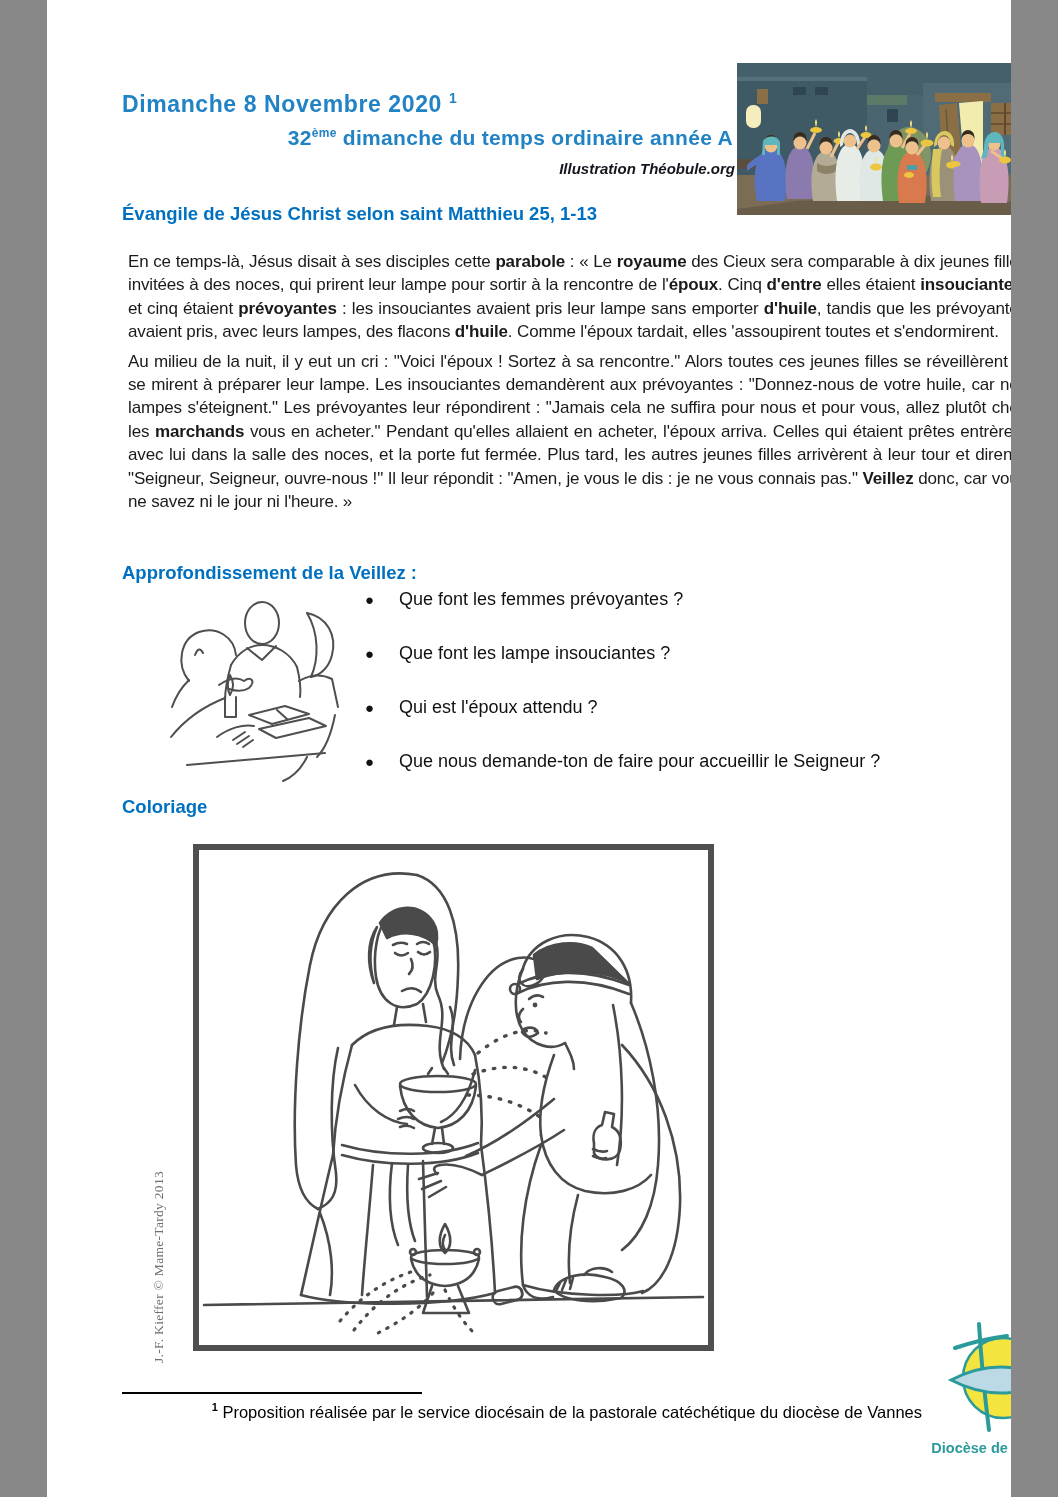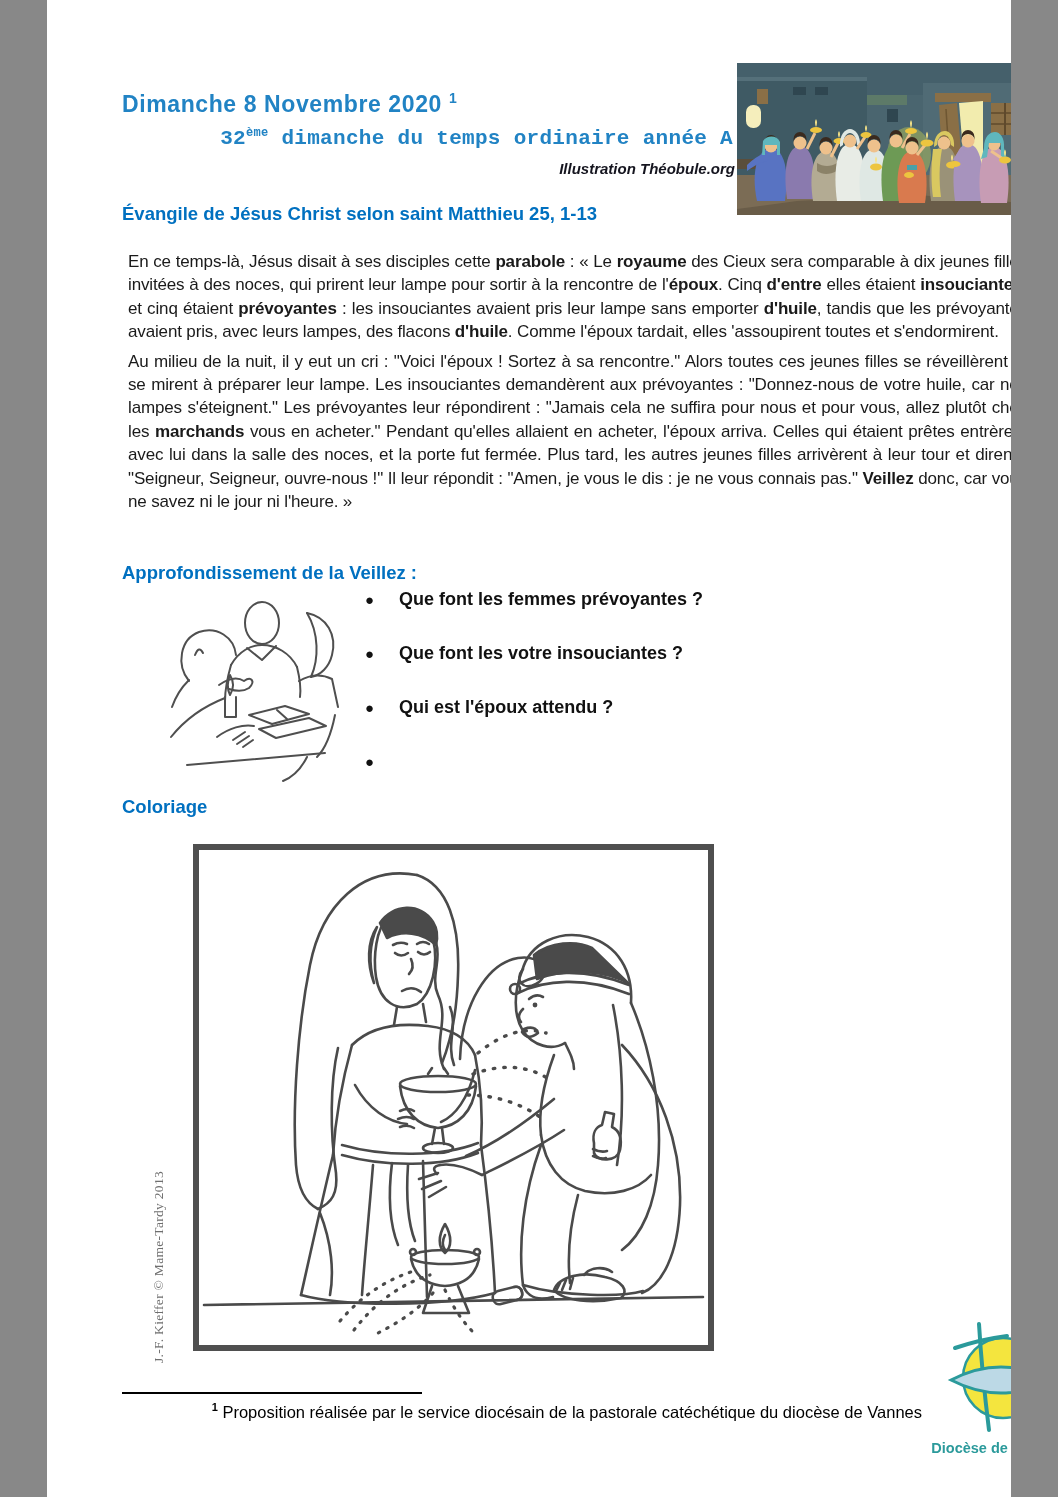--- a/index.html
+++ b/index.html
@@ -17,21 +17,20 @@
   .doc-title{
     left:75px;top:90px;
     font-size:23px;font-weight:bold;letter-spacing:.6px;
     color:var(--title-blue,#2183c4);
   }
   .doc-title sup{font-size:14px;font-weight:bold;color:var(--title-blue,#2183c4);}
   .doc-subtitle{
     left:0;top:126px;width:686px;text-align:right;
     font-size:21px;font-weight:bold;letter-spacing:.3px;
     color:var(--title-blue,#2183c4);
-    font-family:Liberation Mono, monospace;
   }
   .doc-subtitle sup{font-size:12px;}
   .illu-credit{
     left:0;top:160px;width:668px;text-align:right;
     font-size:15px;font-weight:bold;font-style:italic;color:#15151f;padding-left:20px;
   }
   .hero{left:690px;top:63px;width:288px;height:152px;}
   
   .gospel-heading{
     left:75px;top:203px;
@@ -50,21 +49,21 @@
     font-size:18.5px;font-weight:bold;
     color:var(--heading-blue,#0070c0);
   }
   .approf-heading{left:75px;top:562px;}
   .sketch{left:112px;top:585px;width:180px;height:202px;}
   .questions{left:318px;top:588px;width:640px;}
   .question-row{display:flex;align-items:flex-start;margin-bottom:31px;}
   .question-bullet{
     width:34px;flex:0 0 34px;font-size:15px;line-height:23px;color:#111;
   }
-  .question-text{font-size:18px;line-height:23px;color:#111;font-weight:bold;}
+  .question-text{font-size:18px;line-height:23px;color:#111;}
   
   .coloriage-heading{left:75px;top:796px;text-align:center;}
   .coloring{left:145px;top:843px;width:523px;height:509px;}
   .coloring-copyright{
     left:104px;top:1363px;
     transform:rotate(-90deg);transform-origin:top left;
     width:275px;
     font-family:"Liberation Serif",serif;
     font-size:13.5px;color:#6e6e6e;letter-spacing:.3px;
     white-space:nowrap;
@@ -268,30 +267,31 @@
 
   <div class="abs questions">
 
       <div class="question-row">
         <span class="question-bullet">●</span>
         <span class="question-text">Que font les femmes prévoyantes ?</span>
       </div>
 
       <div class="question-row">
         <span class="question-bullet">●</span>
-        <span class="question-text">Que font les votre insouciantes ?</span>
+        <span class="question-text">Que font les lampe insouciantes ?</span>
       </div>
 
       <div class="question-row">
         <span class="question-bullet">●</span>
         <span class="question-text">Qui est l'époux attendu ?</span>
       </div>
 
       <div class="question-row">
         <span class="question-bullet">●</span>
+        <span class="question-text">Que nous demande-ton de faire pour accueillir le Seigneur ?</span>
       </div>
     </div>
 
   <div class="abs section-heading coloriage-heading">Coloriage</div>
 
   <svg class="abs coloring" viewBox="0 0 523 509" aria-hidden="true">
     <rect x="4" y="4" width="515" height="501" fill="#ffffff" stroke="#4f4f4f" stroke-width="6"></rect>
     <g fill="none" stroke="#4a4a4a" stroke-width="2.6" stroke-linecap="round" stroke-linejoin="round">
 
       <path d="M12,462 L511,454"></path>

